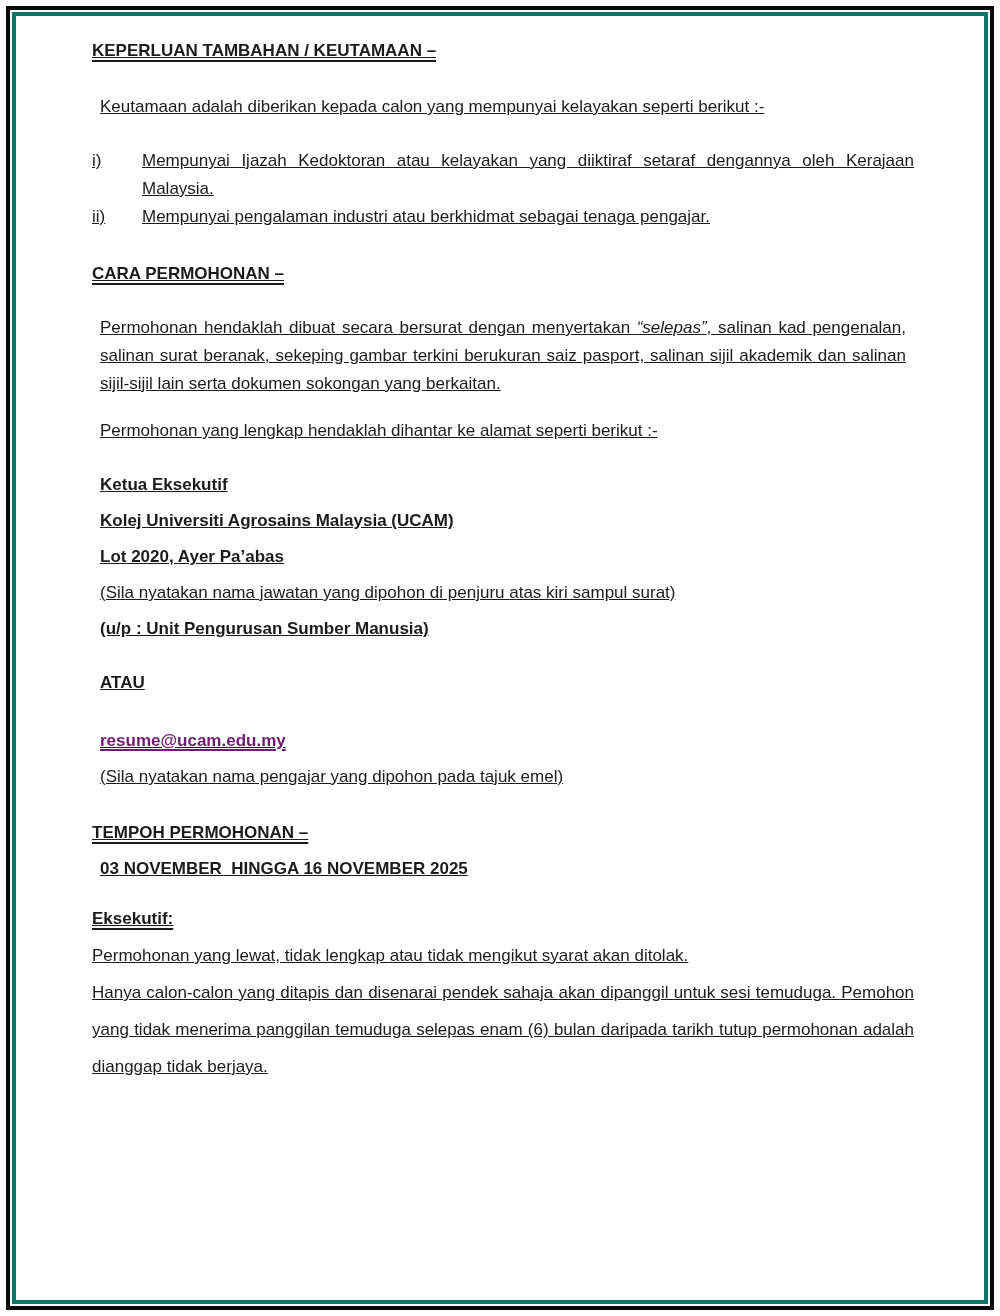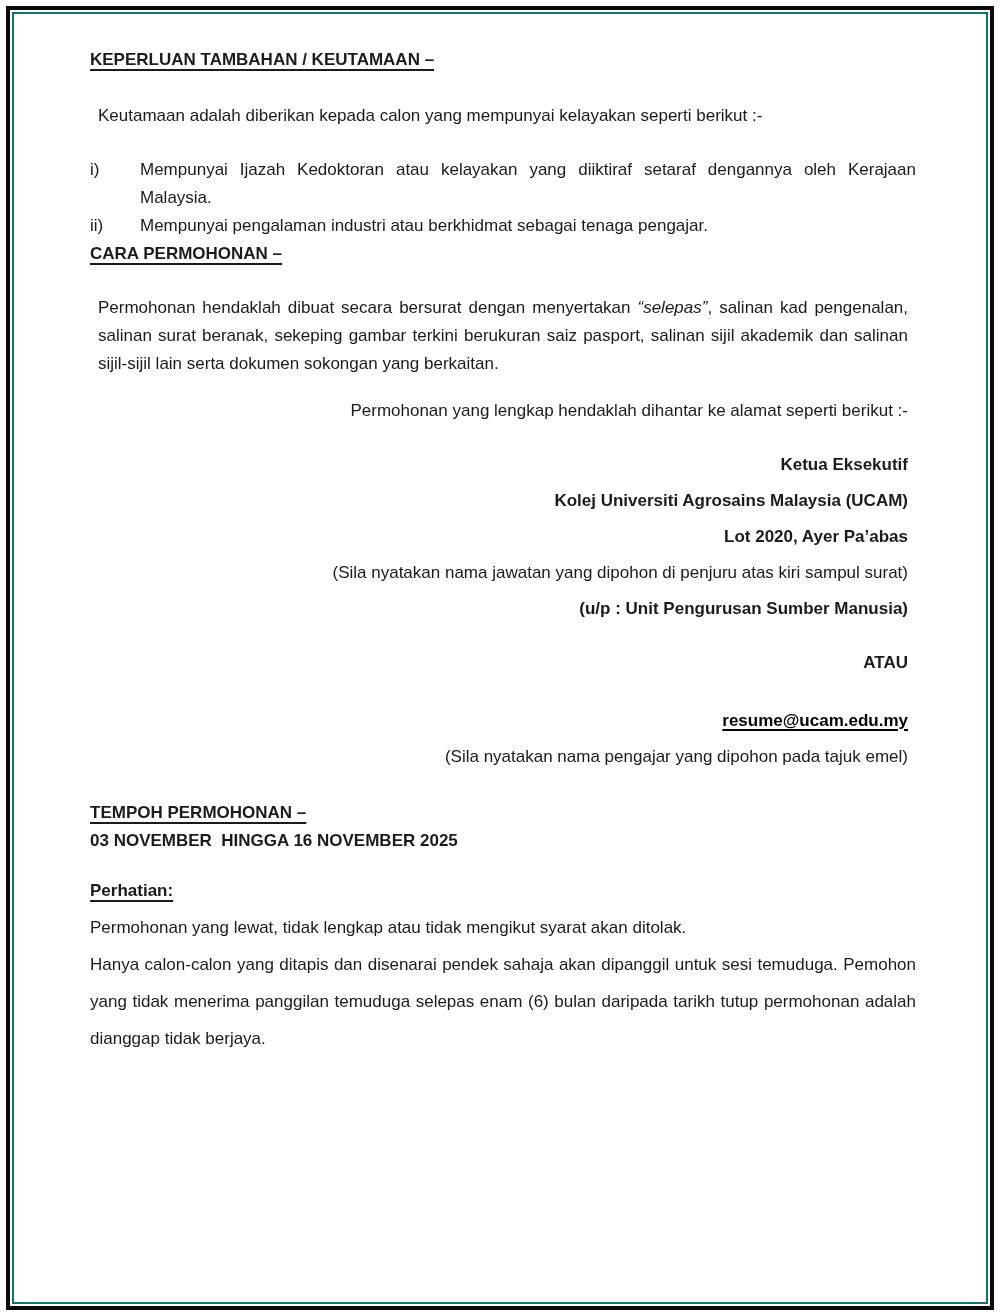--- a/index.html
+++ b/index.html
@@ -15,76 +15,77 @@
     color: #1b1b1b;
   }
   .page-frame {
     position: absolute;
     top: 6px; left: 6px; right: 6px; bottom: 6px;
     border: 4px solid #0a0a0a;
   }
   .page-frame-inner {
     position: absolute;
     top: 2px; left: 2px; right: 2px; bottom: 2px;
-    border: 2px solid #0f766e;
+    border: 4px solid #0f766e;
     box-sizing: border-box;
-    padding: 32px 70px 0 76px;
+    padding: 21px 70px 0 76px;
     overflow: hidden;
+    text-decoration: underline;
   }
   p { margin: 0; }
   .heading {
     font-size: 17px;
     font-weight: bold;
     line-height: 28px;
     text-decoration: underline;
     text-underline-offset: 4px;
     text-decoration-thickness: 2px;
     margin: 0;
   }
   .body-text {
     font-size: 17px;
     line-height: 28px;
     margin: 8px;
   }
   .justify { text-align: justify; }
-  .center { text-align: right; }
+  .center { text-align: left; }
   .bold { font-weight: bold; }
   .mt-1line { margin-top: 28px; }
   .mt-26 { margin-top: 26px; }
   .mt-19 { margin-top: 19px; }
   .mt-27 { margin-top: 27px; }
-  .mt-29 { }
+  .mt-29 { margin-top: 29px; }
   .mt-30 { margin-top: 30px; }
   .mt-17 { margin-top: 17px; }
   .list-row {
     display: flex;
     font-size: 17px;
     line-height: 28px;
   }
   .list-marker {
     flex: 0 0 50px;
   }
   .list-body {
     flex: 1 1 auto;
     text-align: justify;
   }
   .email-link {
-    color: #000000;
+    color: #701a75;
     font-weight: bold;
     text-decoration: underline;
     text-underline-offset: 3px;
     text-decoration-thickness: 2px;
     cursor: pointer;
   }
   .date-line {
     font-size: 17px;
     font-weight: bold;
     line-height: 28px;
     white-space: pre-wrap;
-    margin: 0;
+    margin: 8px;
   }
   .notice-section {
     line-height: 37px;
     font-size: 17px;
   }
   .notice-heading {
     font-weight: bold;
     text-decoration: underline;
     text-underline-offset: 4px;
     text-decoration-thickness: 2px;
@@ -133,19 +134,19 @@
         <a class="email-link">resume@ucam.edu.my</a>
       </p>
       <p class="body-text">(Sila nyatakan nama pengajar yang dipohon pada tajuk emel)</p>
     </div>
 
     <p class="heading mt-1line">TEMPOH PERMOHONAN –</p>
 
     <p class="date-line mt-27">03 NOVEMBER  HINGGA 16 NOVEMBER 2025</p>
 
     <div class="notice-section mt-17">
-      <p class="notice-heading">Perhatian:</p>
+      <p class="notice-heading">Eksekutif:</p>
       <p>Permohonan yang lewat, tidak lengkap atau tidak mengikut syarat akan ditolak.</p>
       <p class="justify">Hanya calon-calon yang ditapis dan disenarai pendek sahaja akan dipanggil untuk sesi temuduga. Pemohon yang tidak menerima panggilan temuduga selepas enam (6) bulan daripada tarikh tutup permohonan adalah dianggap tidak berjaya.</p>
     </div>
 
   </div>
 </div>
 
 </body></html>

